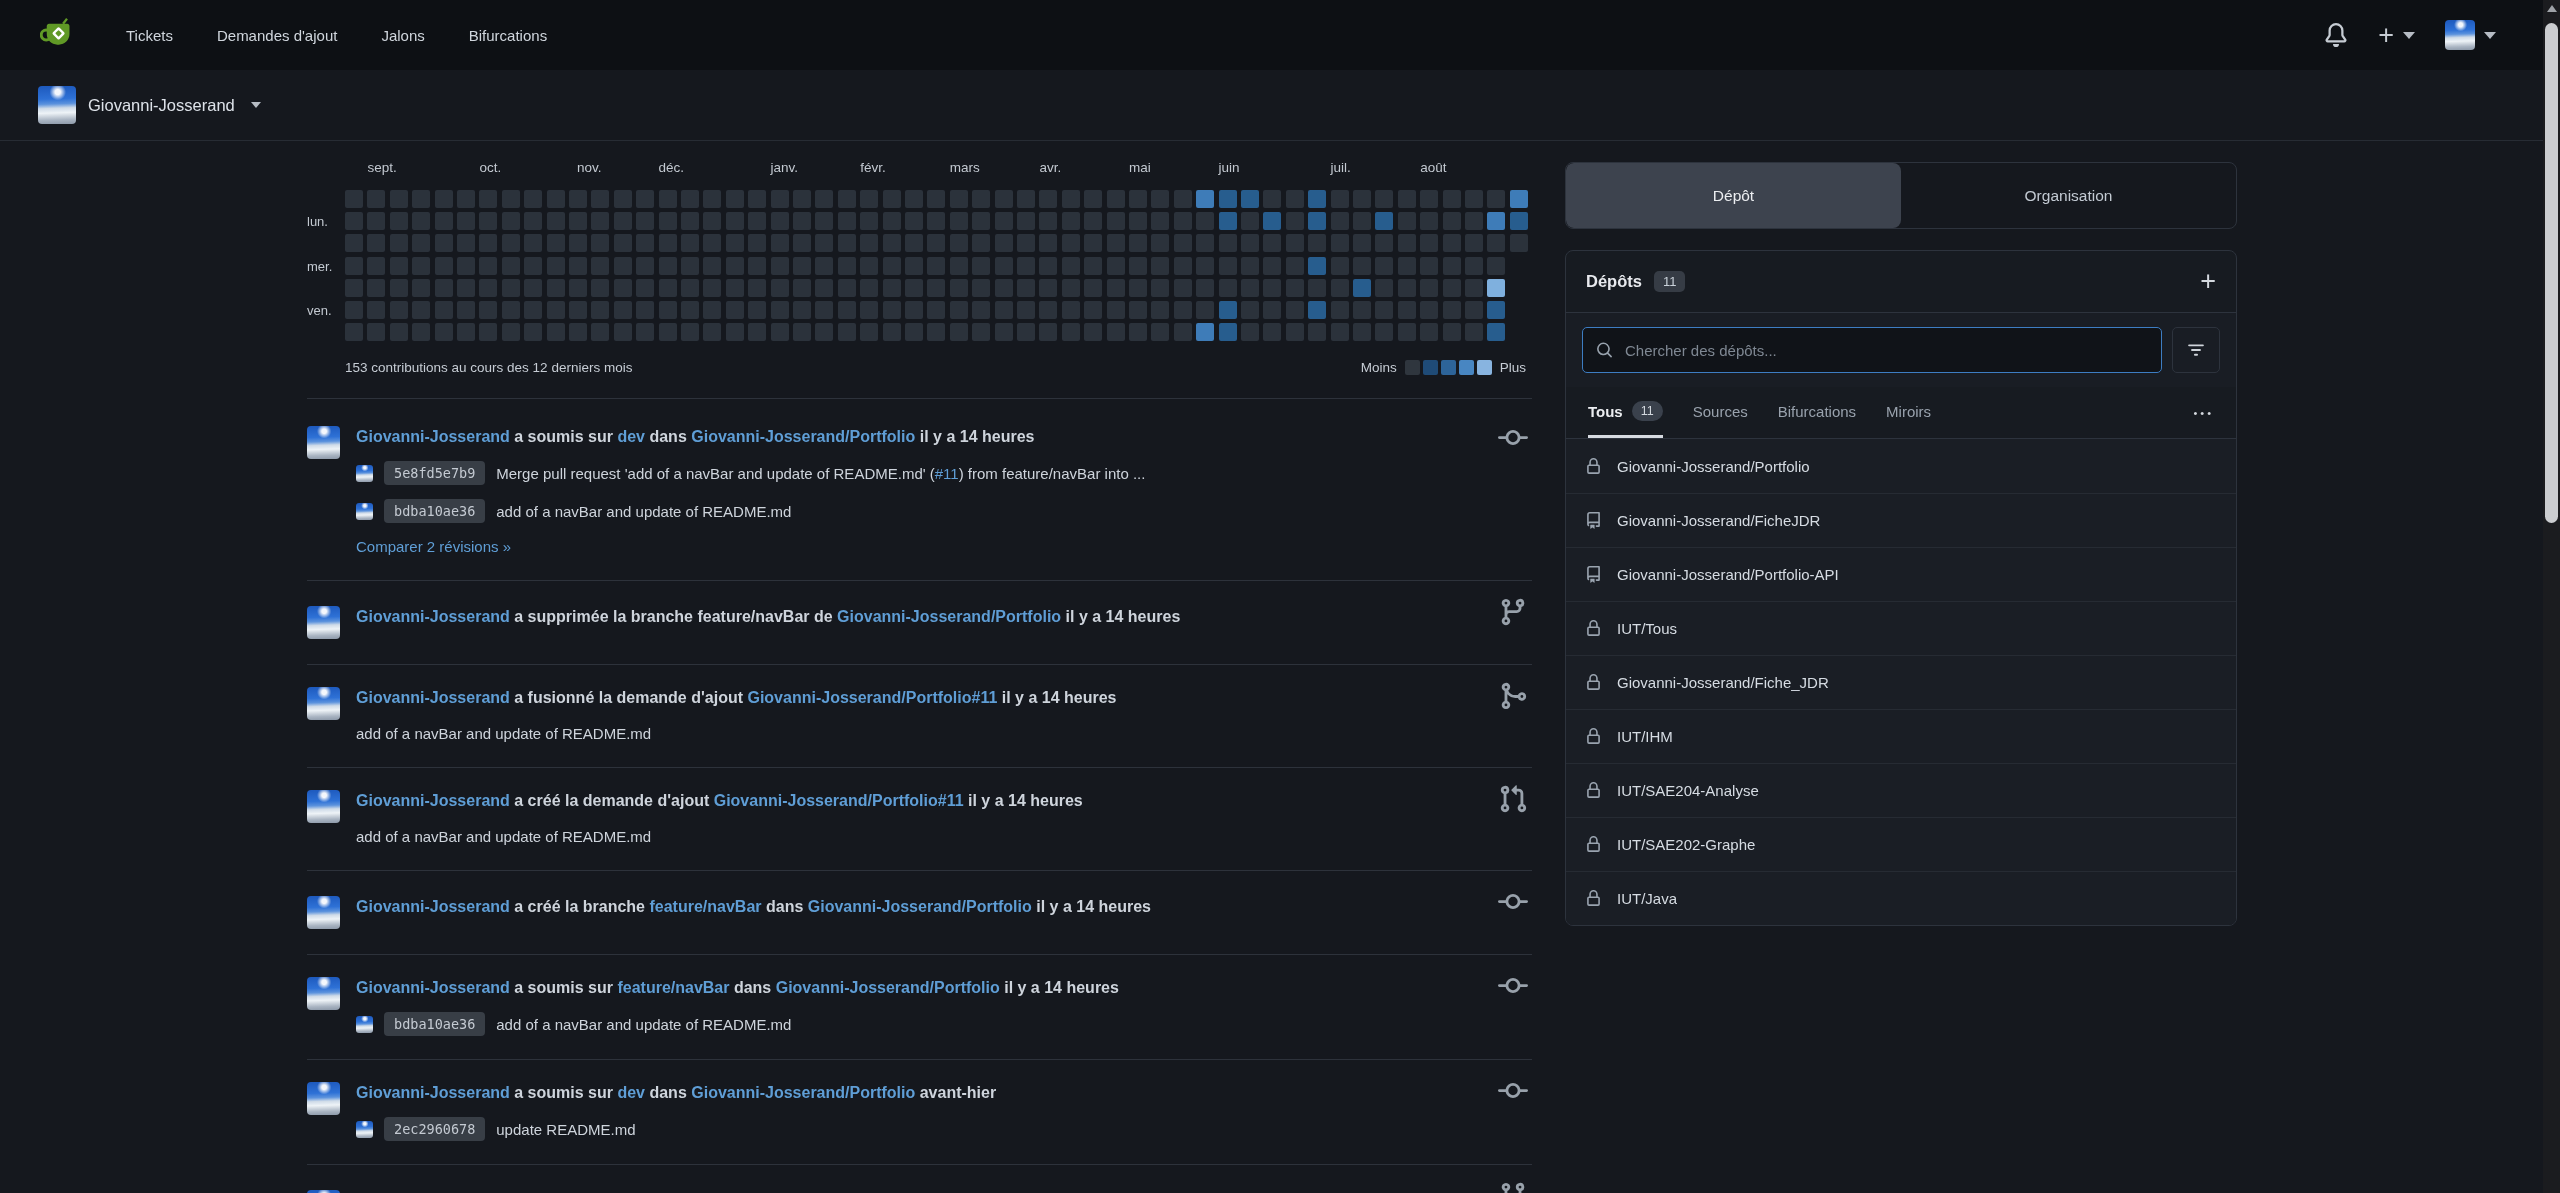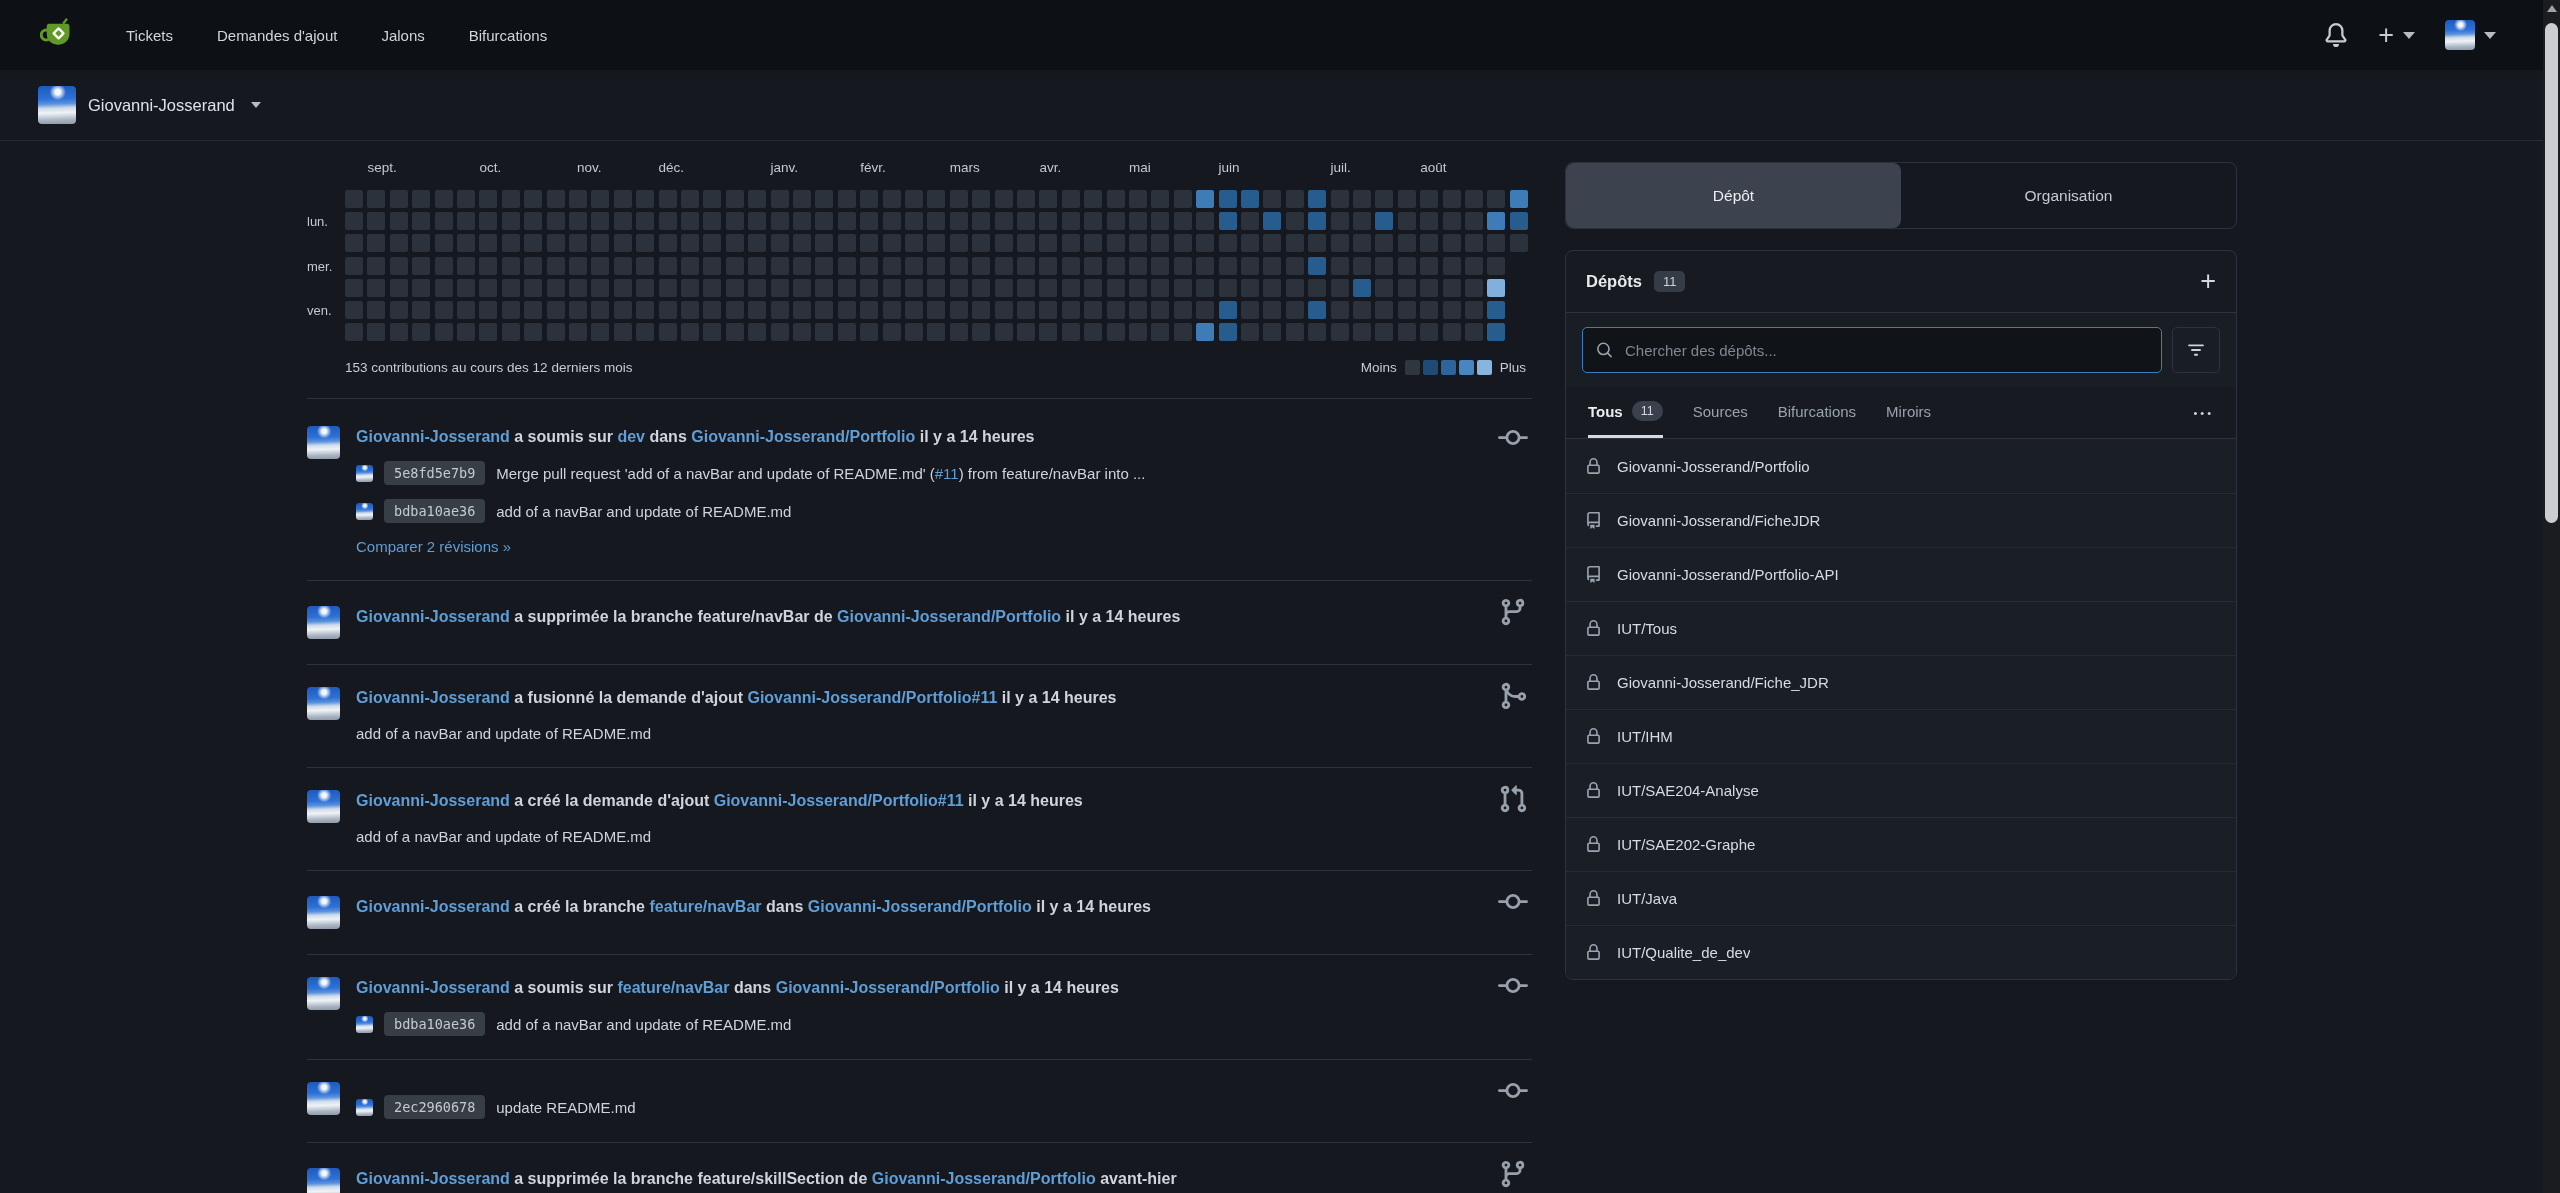--- a/index.html
+++ b/index.html
@@ -620,20 +620,21 @@
             <span class="commit-msg"><span>add of a navBar and update of README.md</span></span>
           </div>
         </div>
         <span class="fi-icon"><svg viewBox="0 0 16 16" fill="currentColor">
             <path d="M11.93 8.5a4.002 4.002 0 0 1-7.86 0H.75a.75.75 0 0 1 0-1.5h3.32a4.002 4.002 0 0 1 7.86 0h3.32a.75.75 0 0 1 0 1.5Zm-1.43-.75a2.5 2.5 0 1 0-5 0 2.5 2.5 0 0 0 5 0Z"></path>
           </svg></span>
       </div>
       <div class="feed-item fi-pad-md">
         <span class="avatar av33"></span>
         <div class="fi-main">
+          <div class="fi-title"><a class="lnk">Giovanni-Josserand</a><span> a soumis sur </span><a class="lnk">dev</a><span> dans </span><a class="lnk">Giovanni-Josserand/Portfolio</a><span> avant-hier</span></div>
           <div class="commit-row">
             <span class="avatar av17"></span>
             <code class="sha">2ec2960678</code>
             <span class="commit-msg"><span>update README.md</span></span>
           </div>
         </div>
         <span class="fi-icon"><svg viewBox="0 0 16 16" fill="currentColor">
             <path d="M11.93 8.5a4.002 4.002 0 0 1-7.86 0H.75a.75.75 0 0 1 0-1.5h3.32a4.002 4.002 0 0 1 7.86 0h3.32a.75.75 0 0 1 0 1.5Zm-1.43-.75a2.5 2.5 0 1 0-5 0 2.5 2.5 0 0 0 5 0Z"></path>
           </svg></span>
       </div>
@@ -738,26 +739,20 @@
               <path d="M4 4a4 4 0 0 1 8 0v2h.25c.966 0 1.75.784 1.75 1.75v5.5A1.75 1.75 0 0 1 12.25 15h-8.5A1.75 1.75 0 0 1 2 13.25v-5.5C2 6.784 2.784 6 3.75 6H4Zm8.25 3.5h-8.5a.25.25 0 0 0-.25.25v5.5c0 .138.112.25.25.25h8.5a.25.25 0 0 0 .25-.25v-5.5a.25.25 0 0 0-.25-.25ZM10.5 6V4a2.5 2.5 0 1 0-5 0v2Z"></path>
             </svg>
             <span class="repo-name">IUT/SAE202-Graphe</span>
           </div>
           <div class="repo-row">
             <svg viewBox="0 0 16 16" fill="currentColor">
               <path d="M4 4a4 4 0 0 1 8 0v2h.25c.966 0 1.75.784 1.75 1.75v5.5A1.75 1.75 0 0 1 12.25 15h-8.5A1.75 1.75 0 0 1 2 13.25v-5.5C2 6.784 2.784 6 3.75 6H4Zm8.25 3.5h-8.5a.25.25 0 0 0-.25.25v5.5c0 .138.112.25.25.25h8.5a.25.25 0 0 0 .25-.25v-5.5a.25.25 0 0 0-.25-.25ZM10.5 6V4a2.5 2.5 0 1 0-5 0v2Z"></path>
             </svg>
             <span class="repo-name">IUT/Java</span>
           </div>
-          <div class="repo-row">
-            <svg viewBox="0 0 16 16" fill="currentColor">
-              <path d="M4 4a4 4 0 0 1 8 0v2h.25c.966 0 1.75.784 1.75 1.75v5.5A1.75 1.75 0 0 1 12.25 15h-8.5A1.75 1.75 0 0 1 2 13.25v-5.5C2 6.784 2.784 6 3.75 6H4Zm8.25 3.5h-8.5a.25.25 0 0 0-.25.25v5.5c0 .138.112.25.25.25h8.5a.25.25 0 0 0 .25-.25v-5.5a.25.25 0 0 0-.25-.25ZM10.5 6V4a2.5 2.5 0 1 0-5 0v2Z"></path>
-            </svg>
-            <span class="repo-name">IUT/Qualite_de_dev</span>
-          </div>
         </div>
     </div>
   </aside>
 
   <div class="scrollbar">
     <div class="sb-btn">
         <span class="tri"></span>
       </div>
     <div class="sb-thumb"></div>
   </div>

